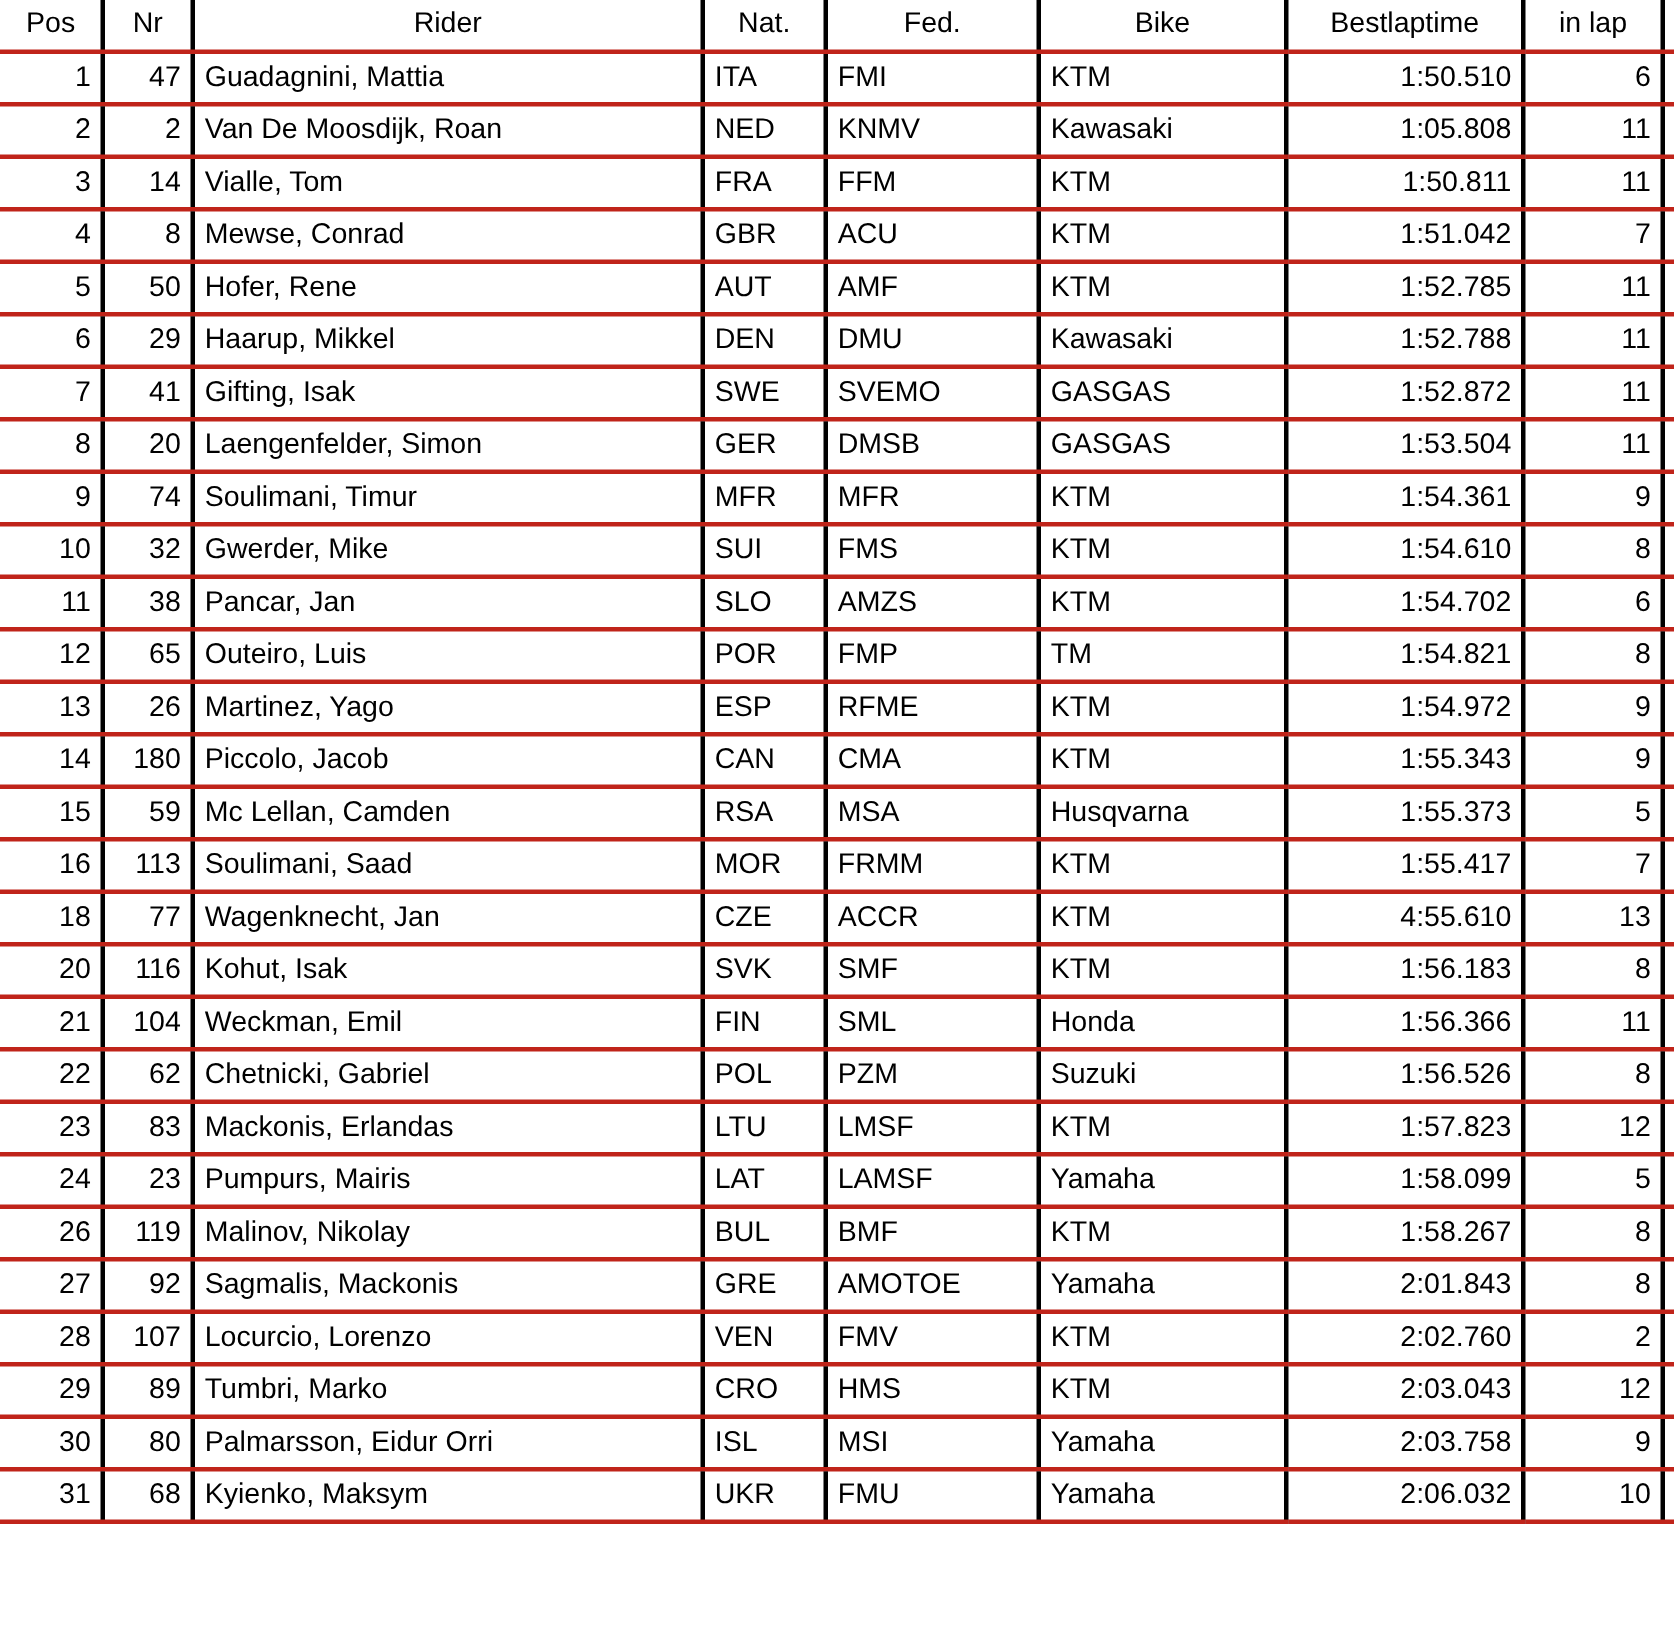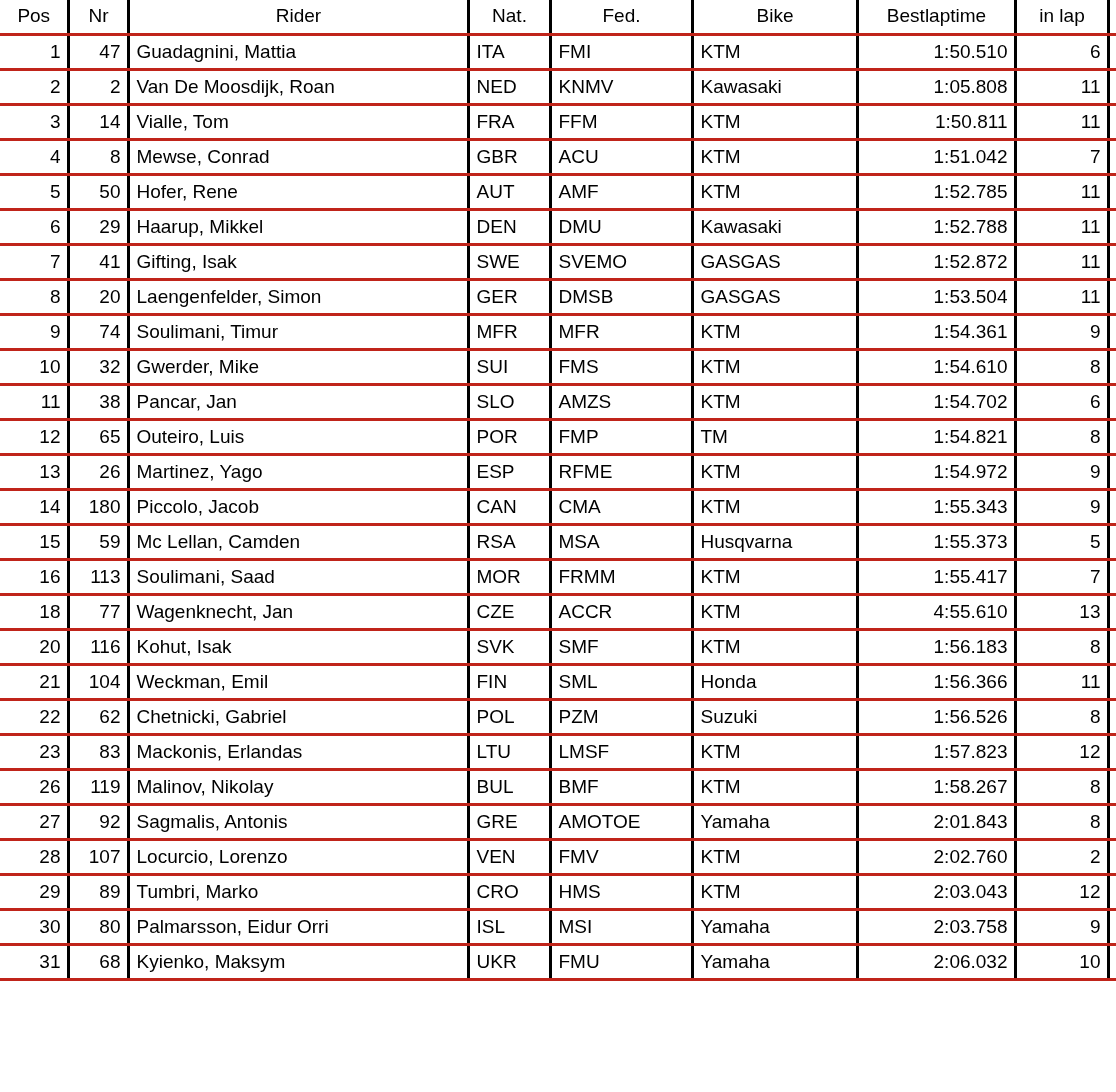--- a/index.html
+++ b/index.html
@@ -319,34 +319,45 @@
         <td class="al-right">83</td>
         <td class="al-left">Mackonis, Erlandas</td>
         <td class="al-left">LTU</td>
         <td class="al-left">LMSF</td>
         <td class="al-left">KTM</td>
         <td class="al-right">1:57.823</td>
         <td class="al-right">12</td>
         <td class="c-extra-cell"></td>
       </tr>
       <tr>
+        <td class="al-right">24</td>
+        <td class="al-right">23</td>
+        <td class="al-left">Pumpurs, Mairis</td>
+        <td class="al-left">LAT</td>
+        <td class="al-left">LAMSF</td>
+        <td class="al-left">Yamaha</td>
+        <td class="al-right">1:58.099</td>
+        <td class="al-right">5</td>
+        <td class="c-extra-cell"></td>
+      </tr>
+      <tr>
         <td class="al-right">26</td>
         <td class="al-right">119</td>
         <td class="al-left">Malinov, Nikolay</td>
         <td class="al-left">BUL</td>
         <td class="al-left">BMF</td>
         <td class="al-left">KTM</td>
         <td class="al-right">1:58.267</td>
         <td class="al-right">8</td>
         <td class="c-extra-cell"></td>
       </tr>
       <tr>
         <td class="al-right">27</td>
         <td class="al-right">92</td>
-        <td class="al-left">Sagmalis, Antonis</td>
+        <td class="al-left">Sagmalis, Mackonis</td>
         <td class="al-left">GRE</td>
         <td class="al-left">AMOTOE</td>
         <td class="al-left">Yamaha</td>
         <td class="al-right">2:01.843</td>
         <td class="al-right">8</td>
         <td class="c-extra-cell"></td>
       </tr>
       <tr>
         <td class="al-right">28</td>
         <td class="al-right">107</td>

